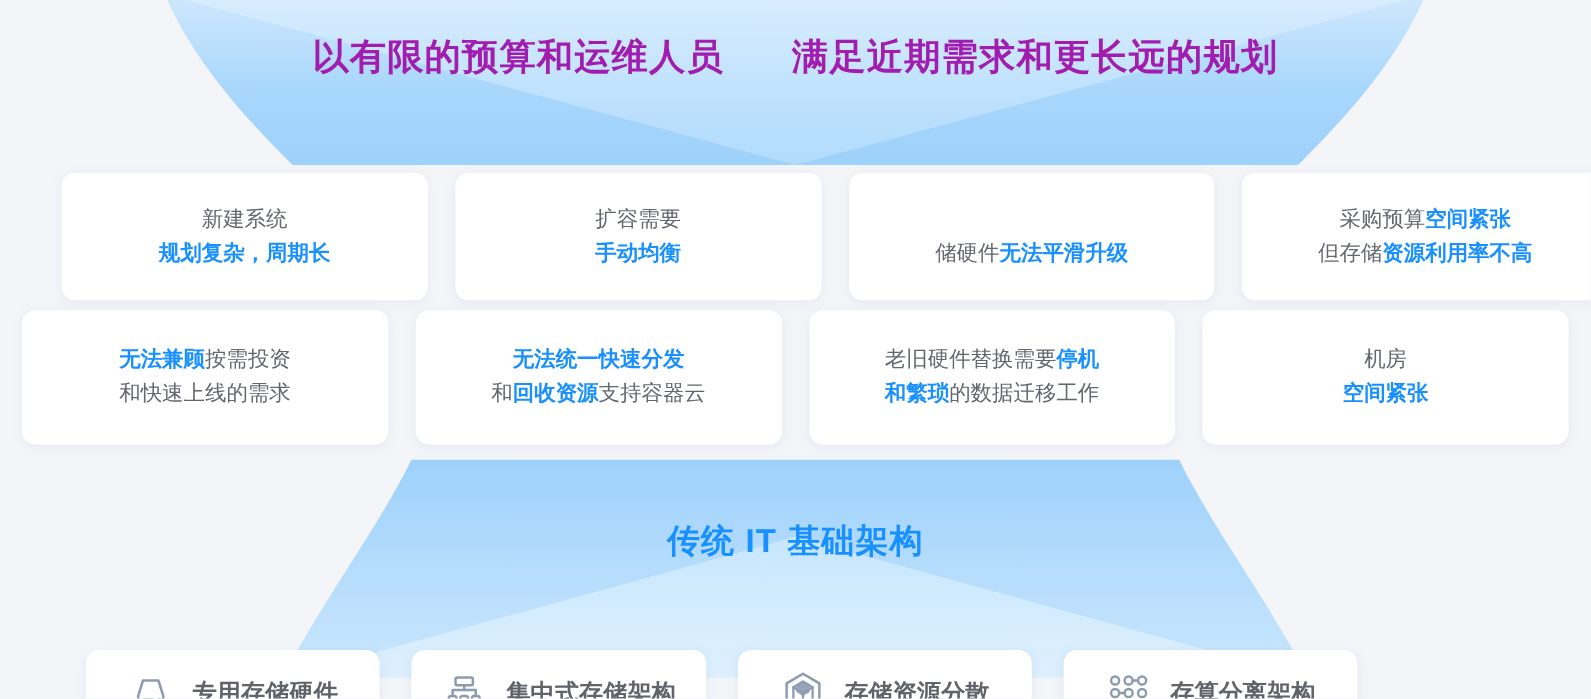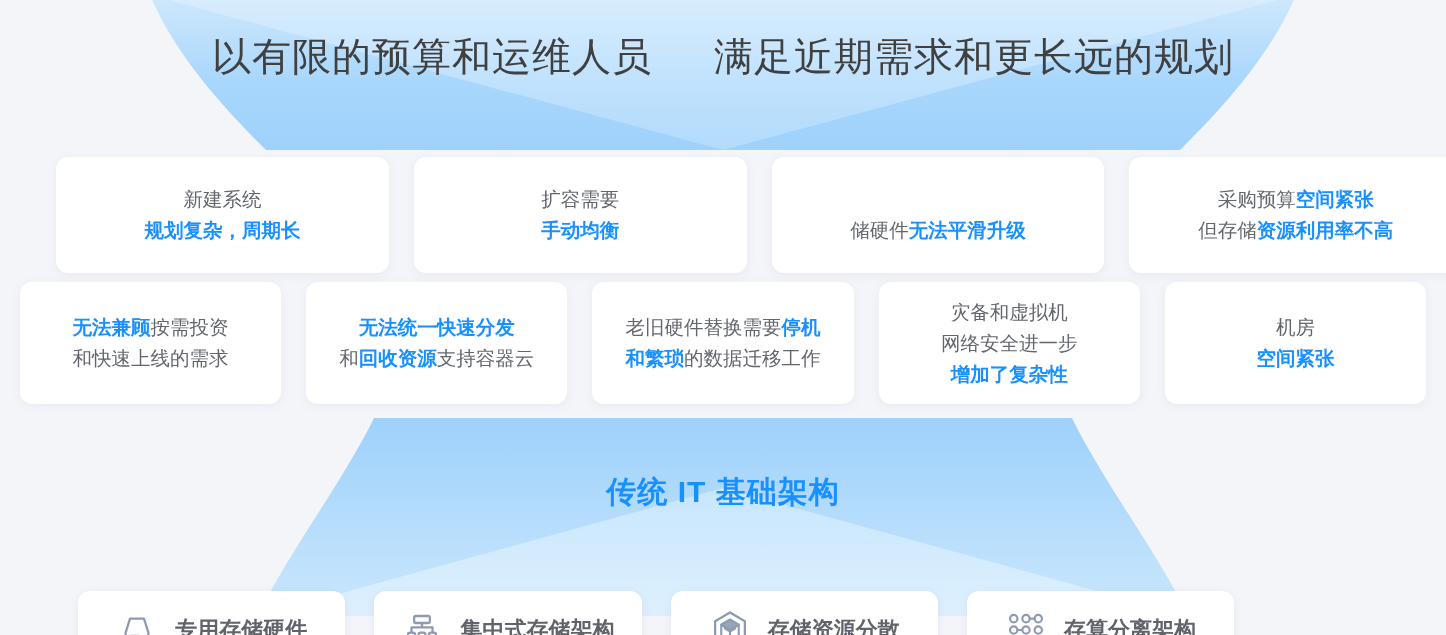--- a/index.html
+++ b/index.html
@@ -27,23 +27,23 @@
     pointer-events: none;
   }
 
   
   .headline {
     position: absolute;
     left: 0;
     top: 30px;
     width: 1446px;
     text-align: center;
-    font-size: 39px;
-    font-weight: normal;
-    color: #404040;
+    font-size: 33px;
+    font-weight: bold;
+    color: #a21caf;
     letter-spacing: 1px;
     white-space: nowrap;
   }
   .headline .gap { display: inline-block; width: 62px; }
 
   
   .card-row {
     position: absolute;
     left: 20px;
     width: 1406px;
@@ -184,23 +184,20 @@
     </div>
   <div class="card-row" id="row-2">
       <div class="p-card">
         <div class="txt"><b>无法兼顾</b><span>按需投资</span><br><span>和快速上线的需求</span></div>
       </div>
       <div class="p-card">
         <div class="txt"><b>无法统一快速分发</b><br><span>和</span><b>回收资源</b><span>支持容器云</span></div>
       </div>
       <div class="p-card">
         <div class="txt"><span>老旧硬件替换需要</span><b>停机</b><br><b>和繁琐</b><span>的数据迁移工作</span></div>
-      </div>
-      <div class="p-card">
-        <div class="txt"><span>灾备和虚拟机</span><br><span>网络安全进一步</span><br><b>增加了复杂性</b></div>
       </div>
       <div class="p-card">
         <div class="txt"><span>机房</span><br><b>空间紧张</b></div>
       </div>
     </div>
 
   <div class="bottom-title">传统 IT 基础架构</div>
 
   <div id="feature-row">
       <div class="f-card">

